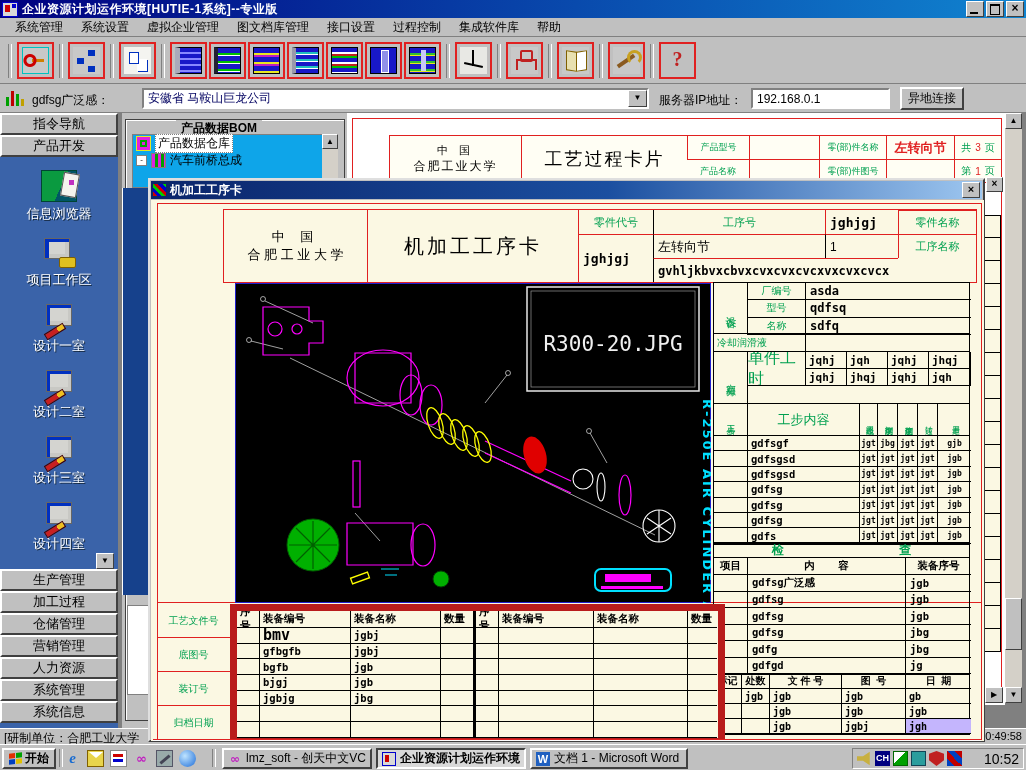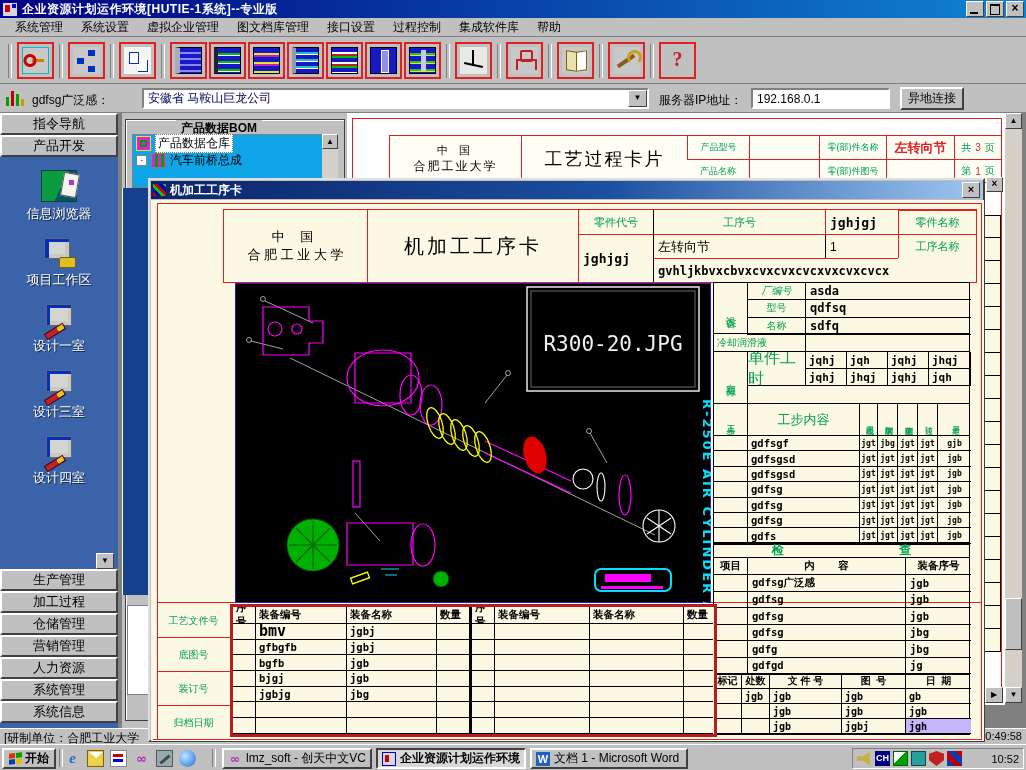--- a/index.html
+++ b/index.html
@@ -153,21 +153,21 @@
   .rc-abs{position:absolute;box-sizing:border-box;}
   .blkb{border:1px solid #000;}
   .cellb{border-right:1px solid #000;border-bottom:1px solid #000;box-sizing:border-box;display:flex;align-items:center;overflow:hidden;}
   .cc{justify-content:center;}
   .equip-grid{position:absolute;left:34px;top:0;width:223px;height:52px;display:grid;grid-template-columns:58px 165px;grid-auto-rows:17.3px;}
   .quota-vals{position:absolute;left:92px;top:0;width:165px;height:34px;display:grid;grid-template-columns:41px 41px 41px 42px;grid-auto-rows:17px;}
   .steps-head{position:absolute;left:0;top:0;width:257px;height:32px;display:grid;grid-template-columns:34px 112px 18px 20px 20px 20px 33px;}
   .steps-rows{display:grid;grid-template-columns:34px 112px 18px 20px 20px 20px 33px;grid-auto-rows:15.4px;}
   .insp-grid{display:grid;grid-template-columns:34px 158px 65px;}
   .rev-grid{display:grid;grid-template-columns:28px 28px 72px 64px 65px;}
-  .list-grid{position:absolute;left:79px;top:404px;width:481px;display:grid;grid-template-columns:23px 91px 90px 33px 25px 95px 94px 29px;border:3px solid #b91c1c;background:#fbf8e3;}
+  .list-grid{position:absolute;left:79px;top:404px;width:481px;display:grid;grid-template-columns:23px 91px 90px 33px 25px 95px 94px 29px;border:7px solid #b91c1c;background:#fbf8e3;}
   .lh{font-size:10.5px;font-weight:bold;}
   #file-labels{position:absolute;left:6px;top:404px;width:73px;}
   #file-labels div{height:33px;border-bottom:1px solid #e02020;display:flex;align-items:center;justify-content:center;font-size:10px;}
   .editcell{background:#c4b5fd;}
 
   
   #statusbar{position:absolute;left:0;top:728px;width:1026px;height:16px;background:#c0c0c0;border-top:1px solid #fff;box-sizing:border-box;z-index:3;font-size:12px;}
   #status-left{position:absolute;left:4px;top:1px;}
   #status-time{position:absolute;right:4px;top:1px;font-size:11px;}
   #taskbar{position:absolute;left:0;top:744px;width:1026px;height:26px;background:#c0c0c0;border-top:1px solid #fff;box-sizing:border-box;z-index:9;}
@@ -195,21 +195,21 @@
   .tico-erp::after{content:"";position:absolute;left:2px;top:2px;width:4px;height:7px;background:#c00;}
   .tico-word{background:#2060c0;color:#fff;font:bold 11px "Liberation Sans",sans-serif;text-align:center;line-height:14px;}
   #tray{position:absolute;right:2px;top:3px;width:172px;height:21px;border:1px solid;border-color:#808080 #fff #fff #808080;display:flex;align-items:center;gap:3px;padding:0 4px;box-sizing:border-box;}
   .tri{width:15px;height:15px;flex:none;position:relative;}
   .tri-speaker{background:#c8b040;clip-path:polygon(0 35%,40% 35%,85% 5%,85% 95%,40% 65%,0 65%);}
   .tri-ch{background:#000080;color:#fff;font-size:9px;font-weight:bold;text-align:center;line-height:15px;}
   .tri-scheduler{background:linear-gradient(135deg,#fff 45%,#00a000 45%);border:1px solid #060;box-sizing:border-box;}
   .tri-printer{background:#2a9d9d;border:1px solid #145;box-sizing:border-box;}
   .tri-shield{background:#c02020;clip-path:polygon(50% 0,100% 18%,100% 62%,50% 100%,0 62%,0 18%);}
   .tri-office{background:linear-gradient(45deg,#0040c0 25%,#c00000 25% 50%,#0040c0 50% 75%,#c00000 75%);}
-  #tray-time{margin-left:auto;font-size:11px;}
+  #tray-time{margin-left:auto;font-size:14px;}
 </style>
 </head>
 <body>
 
 <div id="screen">
 
   <div id="titlebar">
     <div id="app-icon"></div>
     <div id="title-text">企业资源计划运作环境[HUTIE-1系统]--专业版</div>
     <div id="tb-btns">
@@ -317,20 +317,24 @@
             <div class="sicon si-browser"></div>
             <div class="slabel">信息浏览器</div>
           </div>
           <div class="sitem">
             <div class="sicon si-workstation"></div>
             <div class="slabel">项目工作区</div>
           </div>
           <div class="sitem">
             <div class="sicon si-design"></div>
             <div class="slabel">设计一室</div>
+          </div>
+          <div class="sitem">
+            <div class="sicon si-design"></div>
+            <div class="slabel">设计二室</div>
           </div>
           <div class="sitem">
             <div class="sicon si-design"></div>
             <div class="slabel">设计三室</div>
           </div>
           <div class="sitem">
             <div class="sicon si-design"></div>
             <div class="slabel">设计四室</div>
           </div>
         </div>
@@ -518,21 +522,21 @@
               <rect x="370" y="291" width="46" height="8" fill="#ff00ff"></rect>
               <rect x="366" y="303" width="62" height="3" fill="#ff00ff"></rect>
             </g>
           </svg>
         </div>
 
         <div id="rightcol">
           <div class="rc-abs blkb" style="left:0;top:0;width:257px;height:52px">
             <div class="rc-abs vcjk gl" style="left:0;top:0;width:34px;height:52px;border-right:1px solid #000;font-size:11px">设备</div>
             <div class="equip-grid" id="equip-grid">
-                <div class="cellb cc gl" style="font-size: 10px; font-style: italic;">厂编号</div>
+                <div class="cellb cc gl" style="font-size: 10px;">厂编号</div>
                 <div class="cellb mono" style="font-size: 12px; padding-left: 4px; border-right: none;">asda</div>
                 <div class="cellb cc gl" style="font-size: 10px;">型号</div>
                 <div class="cellb mono" style="font-size: 12px; padding-left: 4px; border-right: none;">qdfsq</div>
                 <div class="cellb cc gl" style="font-size: 10px;">名称</div>
                 <div class="cellb mono" style="font-size: 12px; padding-left: 4px; border-right: none;">sdfq</div>
               </div>
           </div>
           <div class="rc-abs blkb" style="left:0;top:51px;width:257px;height:19px;display:flex">
             <div class="cellb gl" style="width:92px;height:100%;border-bottom:none;font-size:10px;padding-left:3px">冷却润滑液</div>
             <div style="flex:1"></div>

